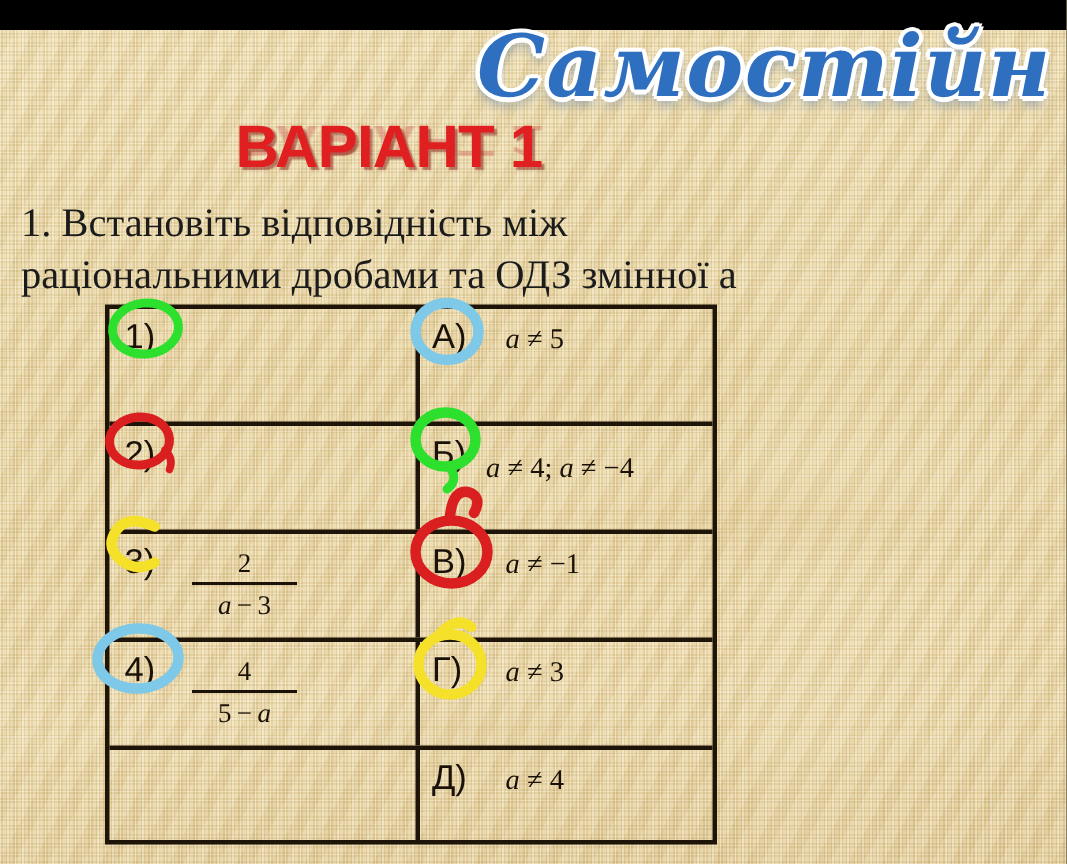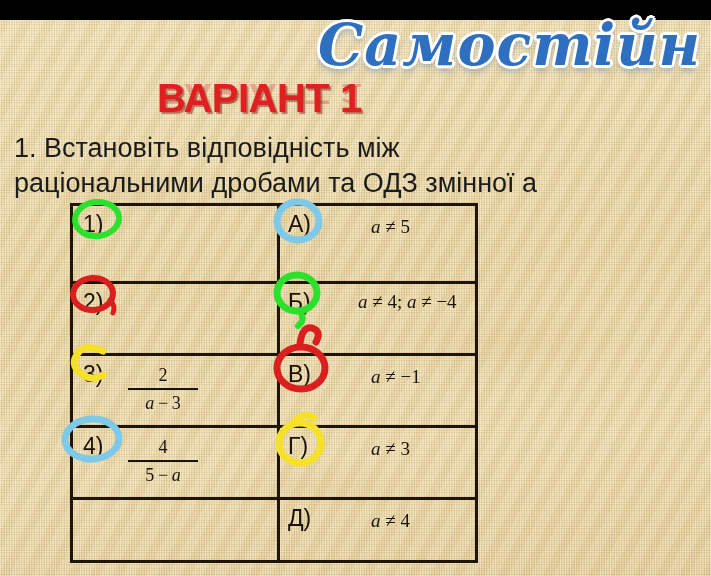--- a/index.html
+++ b/index.html
@@ -113,21 +113,21 @@
     transform: scaleY(-0.72);
     transform-origin: top left;
     filter: blur(0.6px);
   }
 
   .question {
     position: absolute;
     left: 14px;
     top: 131px;
     width: 582px;
-    font-family: Liberation Sans, sans-serif;
+    font-family: Liberation Serif, serif;
     font-size: 27px;
     line-height: 1.28;
     color: #1b1b1b;
     white-space: pre-line;
   }
 
   
   .mtable {
     position: absolute;
     left: 70px;
@@ -197,21 +197,20 @@
 
   
   .ansexp {
     position: absolute;
     left: 57px;
     top: 10px;
     font-family: "Liberation Serif", serif;
     font-size: 19px;
     color: #1a1208;
     white-space: nowrap;
-    padding-left: 34px;
   }
   .ansexp i { font-style: italic; }
 
   
   .annot {
     position: absolute;
     pointer-events: none;
   }
 </style>
 </head>
@@ -244,21 +243,21 @@
       </div>
     </div>
 
     <div class="mrow" style="top:78px; height:72px;">
       <div class="vdiv"></div>
       <div class="cell-left">
         <span class="lbl lbl-num">2)</span>
       </div>
       <div class="cell-right">
         <span class="lbl lbl-let">Б)</span>
-        <span class="ansexp" style="left:44px; top:7px;"><i>a</i> ≠ 4; <i>a</i> ≠ −4</span>
+        <span class="ansexp" style="left:44px; top:18px;"><i>a</i> ≠ 4; <i>a</i> ≠ −4</span>
       </div>
     </div>
 
     <div class="mrow" style="top:150px; height:72px;">
       <div class="vdiv"></div>
       <div class="cell-left">
         <span class="lbl lbl-num">3)</span>
         <div class="frac" style="left:55px; top:8px;">
           <div class="num">2</div>
           <div class="bar"></div>

